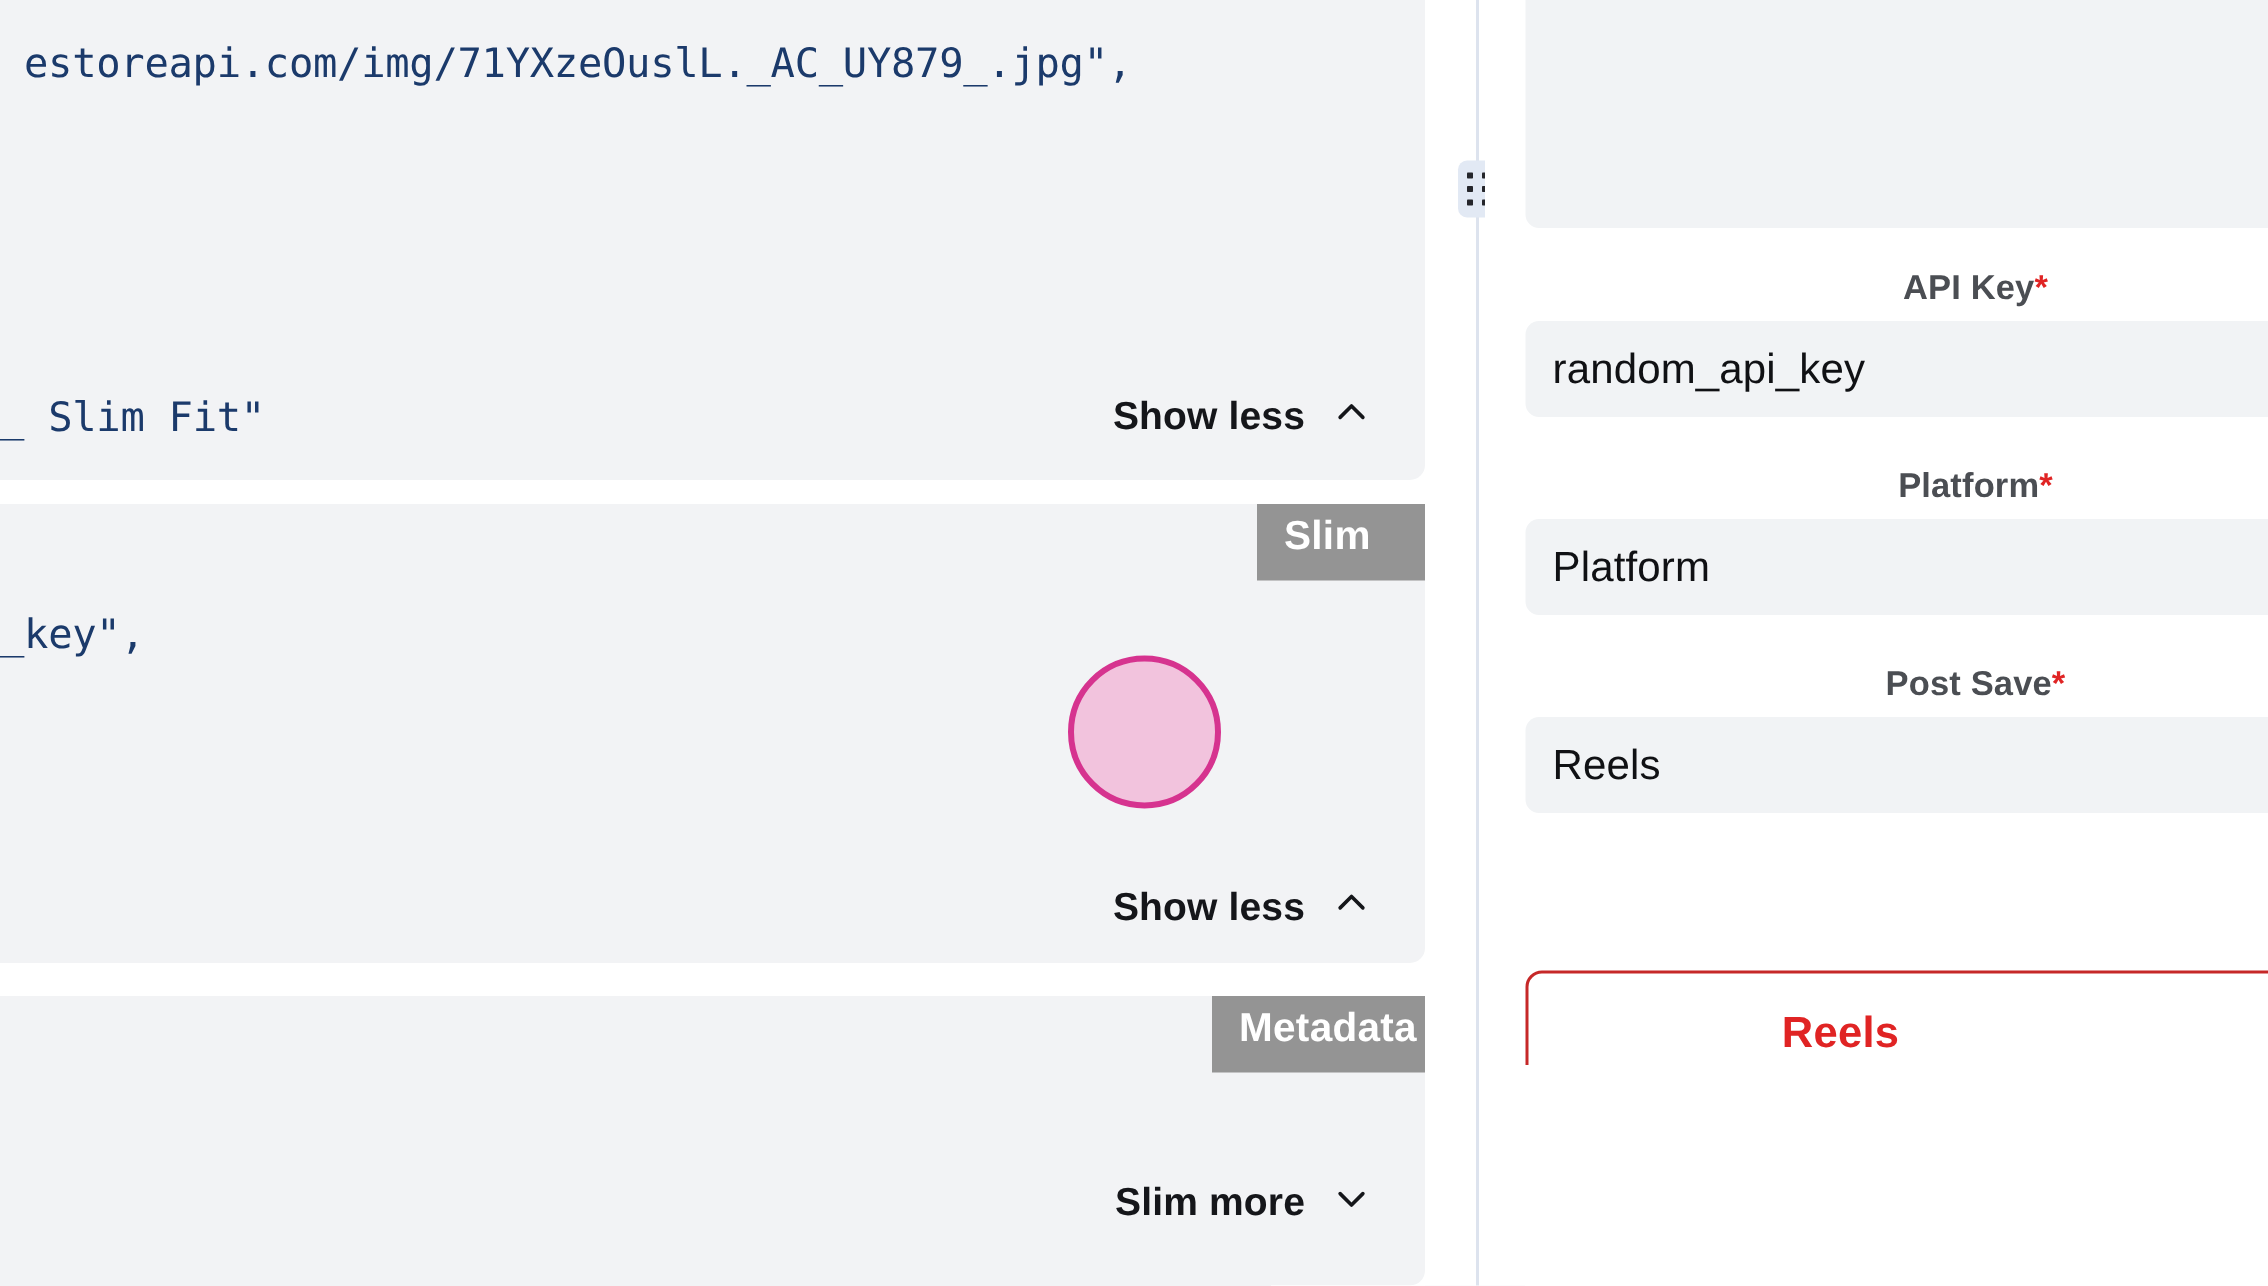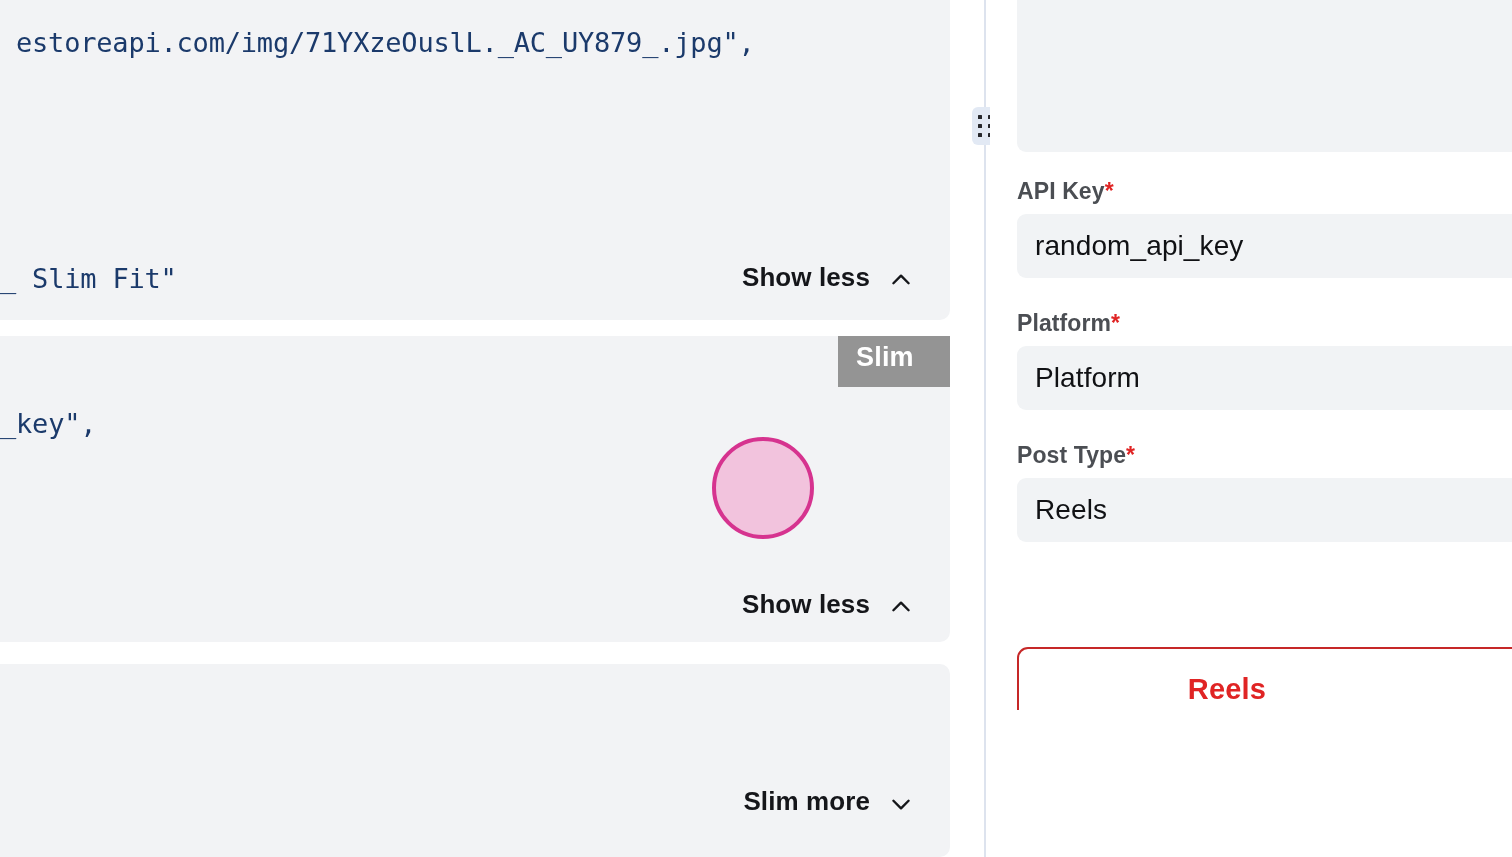--- a/index.html
+++ b/index.html
@@ -49,21 +49,21 @@
     line-height: 47px;
     color: #1b3a6b;
     white-space: pre;
     letter-spacing: -0.2px;
   }
 
   .card-footer {
     position: absolute;
     right: 36px;
     display: flex;
-    align-items: flex-end;
+    align-items: flex-start;
     gap: 18px;
     cursor: pointer;
     user-select: none;
   }
   .card-footer .label {
     font-size: 26px;
     font-weight: 700;
     color: #15161a;
     letter-spacing: 0.1px;
   }
@@ -125,20 +125,21 @@
 
   
   .right-pane {
     position: absolute;
     left: 990px;
     top: 0;
     width: 522px;
     height: 710px;
     background: #ffffff;
     overflow: hidden;
+    text-align: center;
   }
 
   .field-block { position: absolute; left: 27px; width: 600px; }
 
   .field-label {
     font-size: 23px;
     font-weight: 700;
     color: #4b4e53;
     letter-spacing: 0.1px;
     margin-bottom: 9px;
@@ -256,20 +257,23 @@
         <svg class="chev" viewBox="0 0 24 24" fill="none" stroke="#15161a" stroke-width="2.2" stroke-linecap="round" stroke-linejoin="round">
           <polyline points="5,9 12,16 19,9"></polyline>
         </svg>
       </div>
     </div>
 
     <div class="badge" style="left:838px; top:336px; width:112px; height:51px;">
       <span>Slim</span>
     </div>
 
+    <div class="badge" style="left:808px; top:664px; width:142px; height:51px;">
+      <span>Metadata</span>
+    </div>
   </div>
 
   <div class="splitter-line"></div>
   <div class="splitter-handle">
     <span class="dots">
       <i></i>
         <i></i>
         <i></i>
         <i></i>
         <i></i>
@@ -294,21 +298,21 @@
       <div class="field-label">
         <span>Platform</span><span class="req">*</span>
       </div>
       <div class="field-input">
         <span>Platform</span>
       </div>
     </div>
 
     <div class="field-block" style="top:442px;">
       <div class="field-label">
-        <span>Post Type</span><span class="req">*</span>
+        <span>Post Save</span><span class="req">*</span>
       </div>
       <div class="field-input">
         <span>Reels</span>
       </div>
     </div>
 
     <div class="btn btn-delete">
       <span>Reels</span>
     </div>
     <div class="btn btn-save">

